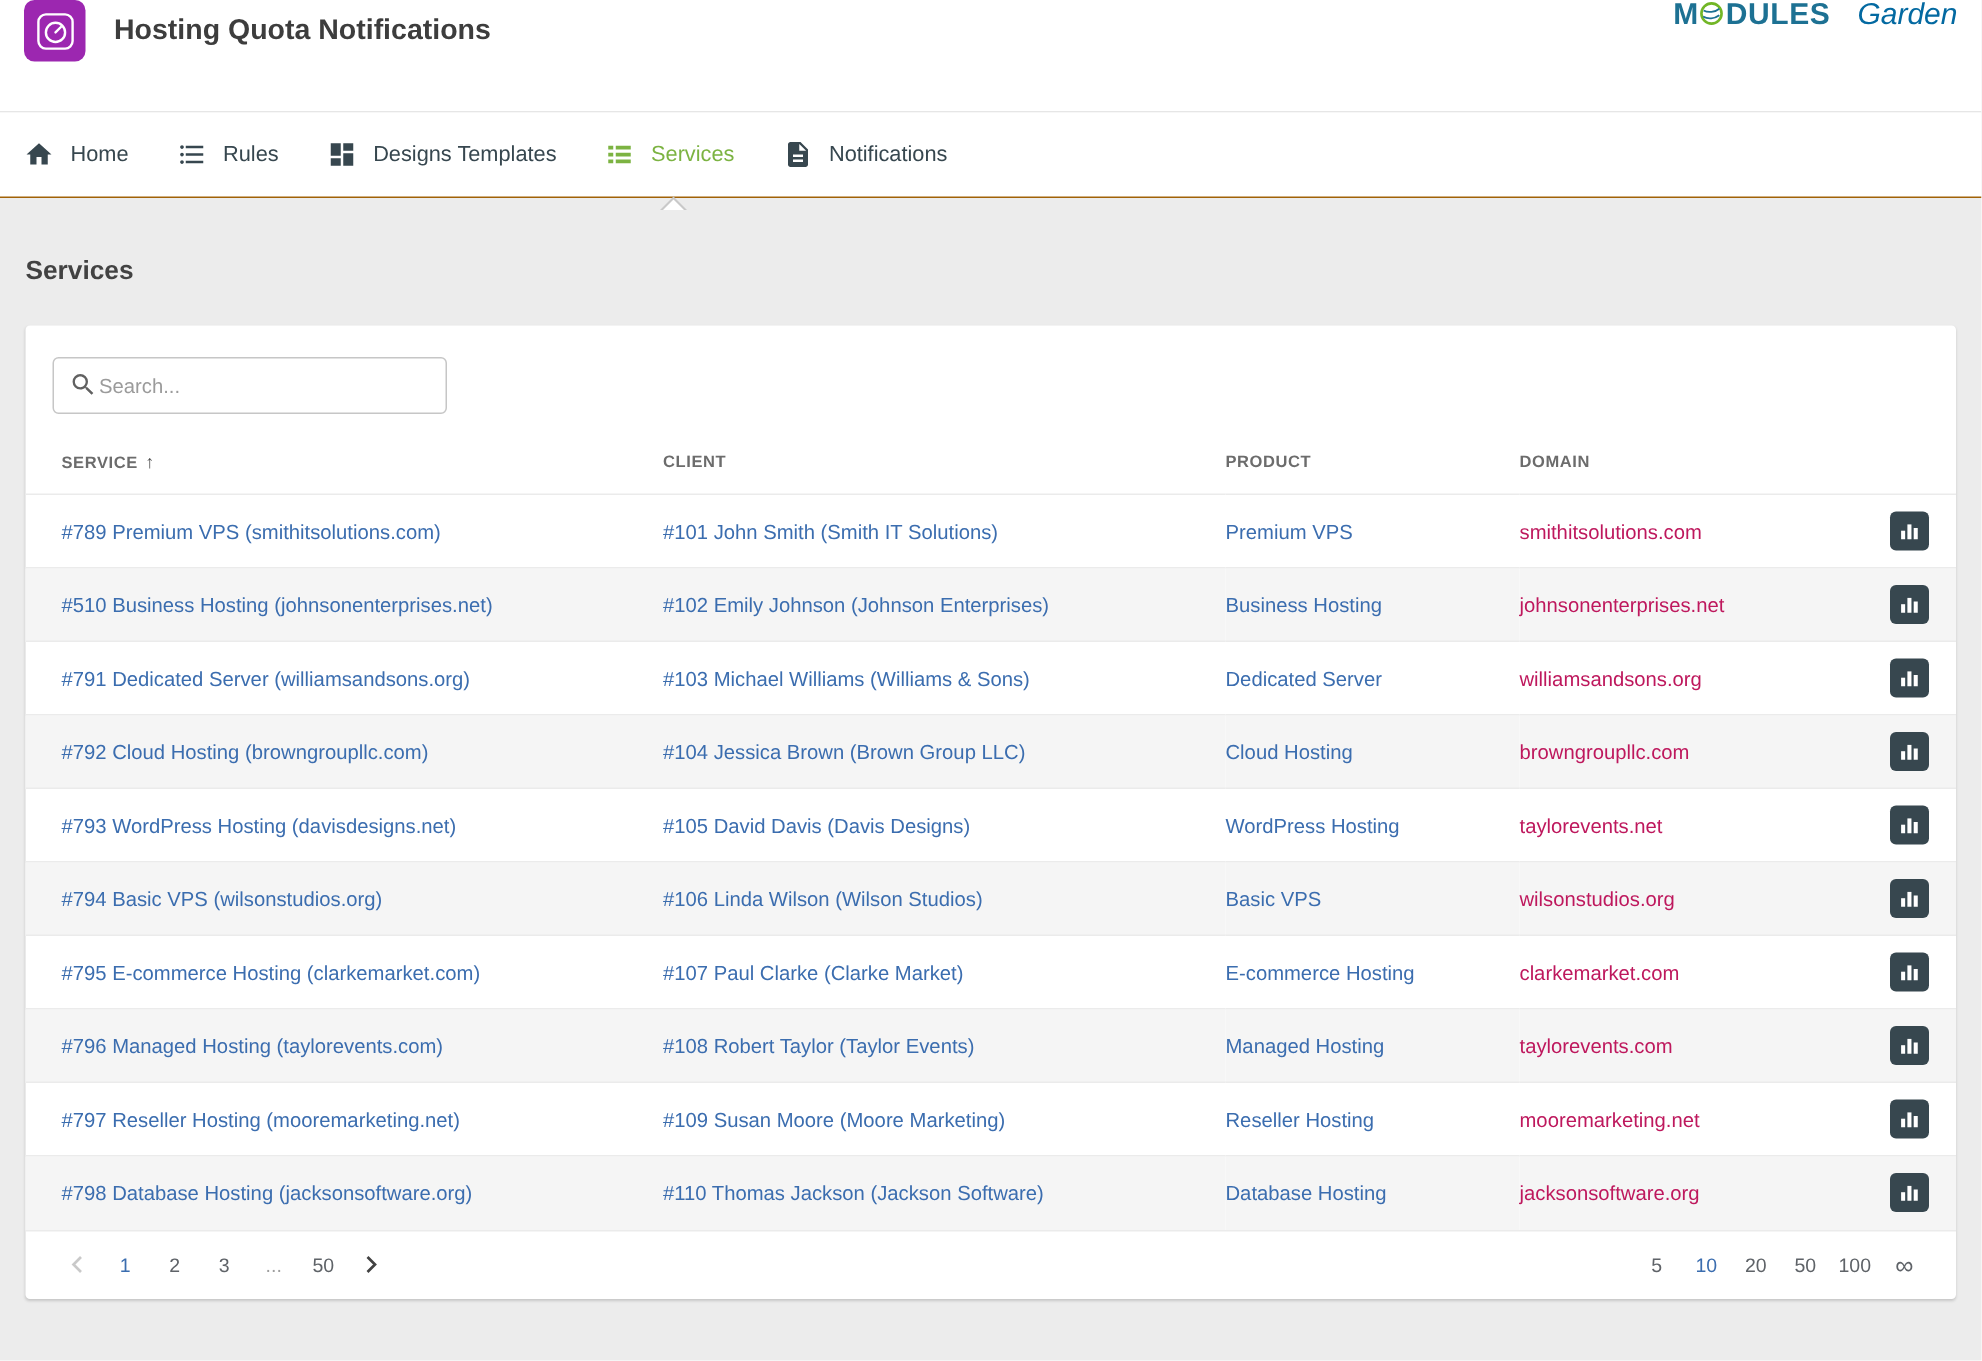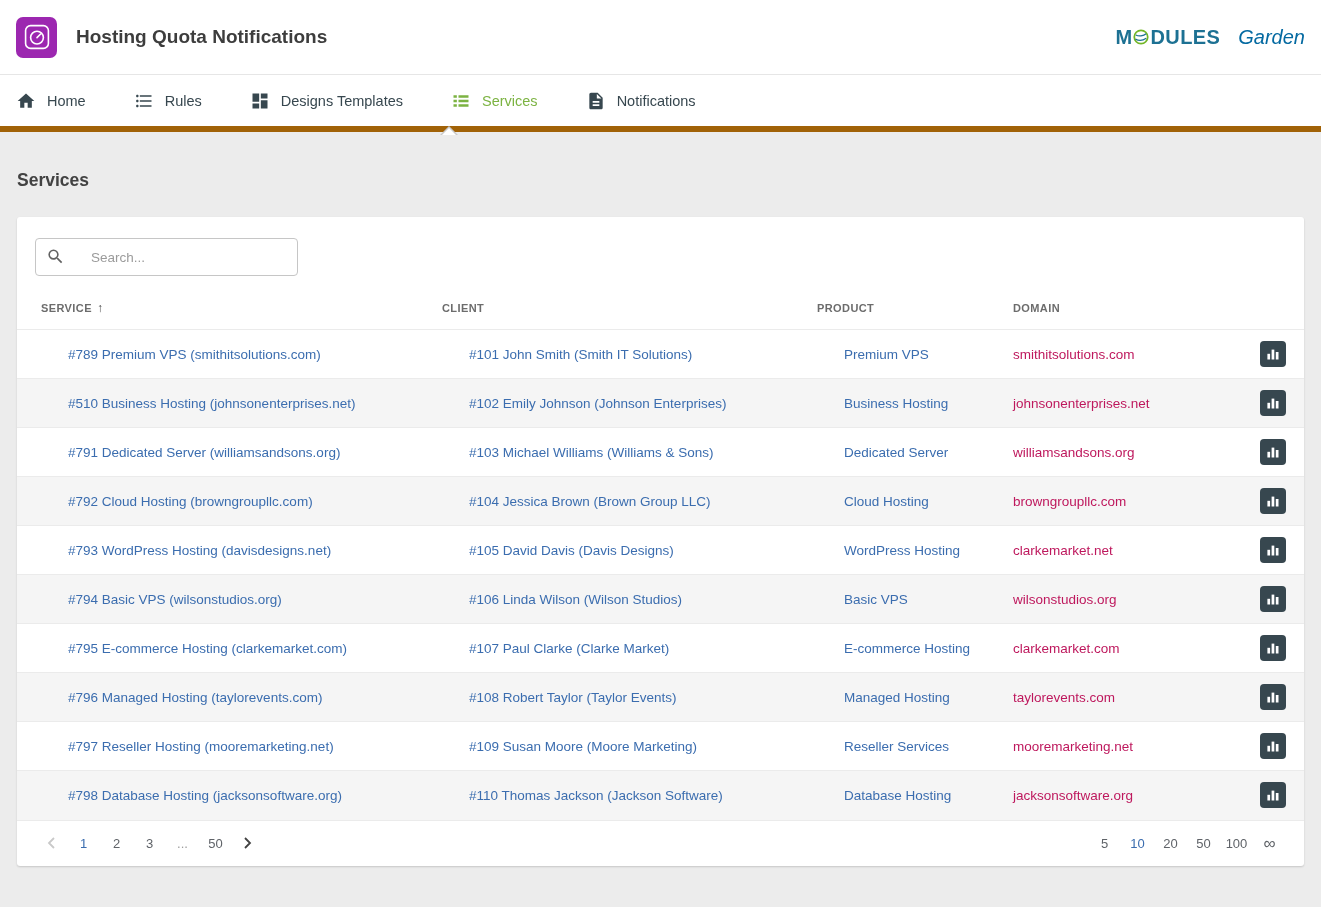--- a/index.html
+++ b/index.html
@@ -1,55 +1,55 @@
 <!DOCTYPE html>
 <html><head>
 <meta charset="utf-8">
 <style>
   * { box-sizing: border-box; margin: 0; padding: 0; }
   html, body { width: 1321px; height: 907px; }
   body { font-family: "Liberation Sans", sans-serif; background: #ececec; overflow: hidden; }
-  a { text-decoration: none; margin-left: 27px; }
+  a { text-decoration: none; }
 
   
   .topbar { height: 75px; background: #fff; border-bottom: 1px solid #e6e6e6;
-            display: flex; align-items: center; justify-content: space-between; padding: 0 16px; }
+            display: flex; align-items: flex-start; justify-content: space-between; padding: 0 16px; }
   .topbar-left { display: flex; align-items: center; gap: 19px; }
   .app-icon { width: 41px; height: 41px; border-radius: 7px; background: #9c27b0;
               display: flex; align-items: center; justify-content: center; flex: 0 0 auto; }
   .app-title { font-size: 19px; font-weight: 700; color: #3d3d3d; }
   .logo { display: flex; align-items: center; font-size: 20px; line-height: 1; }
   .logo .modules { font-weight: 700; color: #1d7193; letter-spacing: .4px; }
   .logo .globe { margin: 0 1px; position: relative; top: 1px; }
   .logo .garden { color: #0369a1; font-style: italic; margin-left: 18px; }
 
   
-  .nav { position: relative; height: 57px; background: #fff; border-bottom: 6px solid #a16207;
-         display: flex; align-items: stretch; gap: 16px; }
+  .nav { position: relative; height: 57px; background: #fff; border-bottom: 1px solid #a16207;
+         display: flex; align-items: stretch; }
   .nav-item { display: flex; align-items: center; gap: 11px; padding: 0 16px;
               font-size: 14.5px; color: #37474f; cursor: pointer; white-space: nowrap; }
   .nav-item .ni { fill: #37474f; display: block; }
   .nav-item.active { color: #7cb342; }
   .nav-item.active .ni { fill: #7cb342; }
   .nav-caret-outer { position: absolute; bottom: -9px; left: 440px; width: 0; height: 0;
                      border-left: 9px solid transparent; border-right: 9px solid transparent;
                      border-bottom: 9px solid #c9c9c9; }
   .nav-caret-inner { position: absolute; bottom: -9px; left: 442px; width: 0; height: 0;
                      border-left: 7px solid transparent; border-right: 7px solid transparent;
                      border-bottom: 7px solid #ffffff; }
 
   
   .content { padding: 38px 17px 0; }
   .page-title { font-size: 17.5px; font-weight: 700; color: #424242; margin-bottom: 26px; }
   .card { background: #fff; border-radius: 3px; box-shadow: 0 1px 2px rgba(0,0,0,.16); }
 
   .card-toolbar { padding: 21px 18px 13px; }
   .search-box { position: relative; width: 263px; }
   .search-input { width: 100%; height: 38px; border: 1px solid #c6c6c6; border-radius: 4px;
-                  padding: 0 12px 0 55px; font-size: 13.5px; color: #555; outline: none;
+                  padding: 0 12px 0 30px; font-size: 13.5px; color: #555; outline: none;
                   font-family: inherit; background: #fff; }
   .search-input::placeholder { color: #9b9b9b; }
   .search-icon { position: absolute; left: 11px; top: 9px; }
 
   
   table { width: 100%; border-collapse: collapse; }
   th { text-align: left; font-size: 11px; font-weight: 700; color: #6c6c6c;
        letter-spacing: .4px; padding: 12px 0 14px; vertical-align: middle; }
   th .sort-arrow { font-size: 12px; margin-left: 5px; color: #4a4a4a; font-weight: 400; }
   td { font-size: 13.5px; height: 49px; vertical-align: middle; padding: 0; }
@@ -224,21 +224,21 @@
           <rect x="5.6" y="2.6" width="2.7" height="9.9" fill="#fff"></rect>
           <rect x="9.8" y="5" width="2.7" height="7.5" fill="#fff"></rect>
         </svg>
       </button>
     </td>
   </tr>
           <tr>
     <td class="col-service"><a href="#" class="link">#793 WordPress Hosting (davisdesigns.net)</a></td>
     <td class="col-client"><a href="#" class="link">#105 David Davis (Davis Designs)</a></td>
     <td class="col-product"><a href="#" class="link">WordPress Hosting</a></td>
-    <td class="col-domain"><span class="domain-text">clarkemarket.net</span></td>
+    <td class="col-domain"><span class="domain-text">taylorevents.net</span></td>
     <td class="col-action">
       <button class="chart-btn">
         <svg width="14" height="14" viewBox="0 0 14 14">
           <rect x="1.4" y="6.8" width="2.7" height="5.7" fill="#fff"></rect>
           <rect x="5.6" y="2.6" width="2.7" height="9.9" fill="#fff"></rect>
           <rect x="9.8" y="5" width="2.7" height="7.5" fill="#fff"></rect>
         </svg>
       </button>
     </td>
   </tr>
@@ -283,21 +283,21 @@
           <rect x="1.4" y="6.8" width="2.7" height="5.7" fill="#fff"></rect>
           <rect x="5.6" y="2.6" width="2.7" height="9.9" fill="#fff"></rect>
           <rect x="9.8" y="5" width="2.7" height="7.5" fill="#fff"></rect>
         </svg>
       </button>
     </td>
   </tr>
           <tr>
     <td class="col-service"><a href="#" class="link">#797 Reseller Hosting (mooremarketing.net)</a></td>
     <td class="col-client"><a href="#" class="link">#109 Susan Moore (Moore Marketing)</a></td>
-    <td class="col-product"><a href="#" class="link">Reseller Services</a></td>
+    <td class="col-product"><a href="#" class="link">Reseller Hosting</a></td>
     <td class="col-domain"><span class="domain-text">mooremarketing.net</span></td>
     <td class="col-action">
       <button class="chart-btn">
         <svg width="14" height="14" viewBox="0 0 14 14">
           <rect x="1.4" y="6.8" width="2.7" height="5.7" fill="#fff"></rect>
           <rect x="5.6" y="2.6" width="2.7" height="9.9" fill="#fff"></rect>
           <rect x="9.8" y="5" width="2.7" height="7.5" fill="#fff"></rect>
         </svg>
       </button>
     </td>

